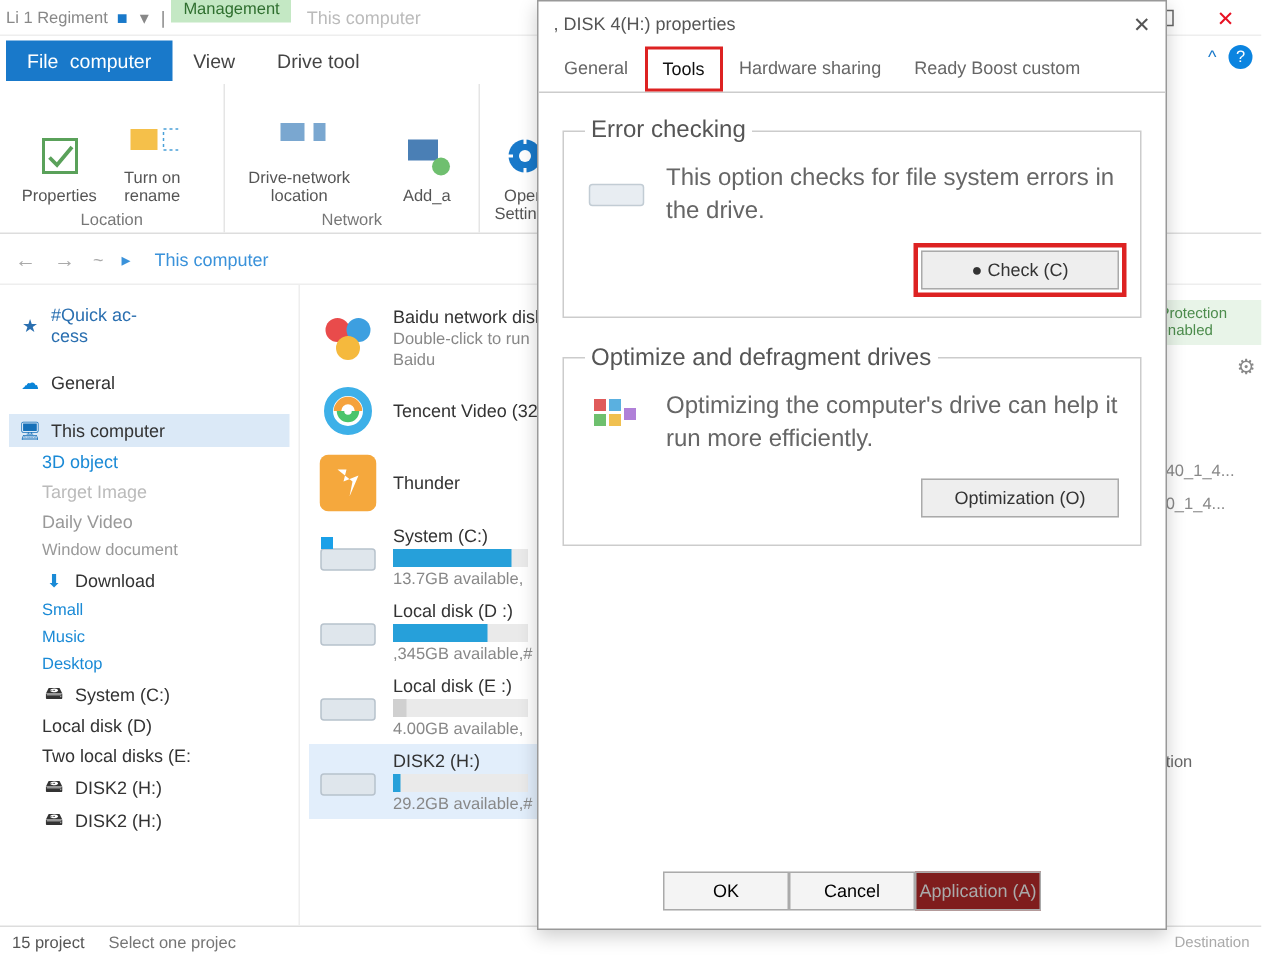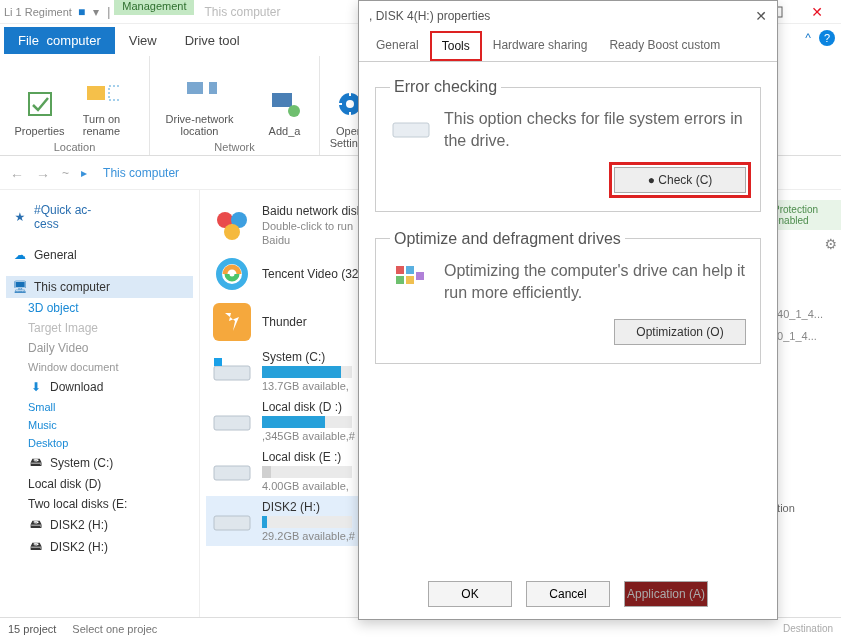--- a/index.html
+++ b/index.html
@@ -72,21 +72,21 @@
 .dlg-tab { padding:6px 10px; font-size:12px; color:#666; border:1px solid transparent; border-bottom:none;}
 .dlg-tab.active { border:2px solid #d22; color:#111;}
 .dlg-body { padding:16px;}
 .fieldset { border:1px solid #ccc; padding:12px 14px 18px; margin-bottom:18px; position:relative;}
 .fieldset legend { font-size:16px; color:#555; padding:0 4px;}
 .fs-row { display:flex; gap:12px; align-items:flex-start;}
 .fs-icon { width:42px; height:42px; display:flex; align-items:center; justify-content:center;}
 .fs-text { font-size:16px; color:#666; line-height:1.4; flex:1;}
 .fs-btn { margin-top:14px; margin-left:auto; width:132px; height:26px; background:#eee; border:1px solid #aaa; display:flex; align-items:center; justify-content:center; font-size:12px; color:#333;}
 .fs-btn.red-outline { outline:3px solid #d22; outline-offset:2px;}
-.dlg-buttons { position:absolute; bottom:12px; left:0; right:0; display:flex; gap:14px; justify-content:center;}
+.dlg-buttons { position:absolute; bottom:12px; left:0; right:0; display:flex; justify-content:center;}
 .dlg-btn { width:84px; height:26px; border:1px solid #aaa; background:#f4f4f4; display:flex; align-items:center; justify-content:center; font-size:12px;}
 .dlg-btn.disabled { color:#aaa; background:#7f1d1d;}
 
 
 .top-right { position:absolute; top:30px; right:6px; display:flex; gap:8px; align-items:center;}
 .help-icon { width:16px; height:16px; border-radius:50%; background:#0b84e0; color:#fff; font-size:11px; display:flex; align-items:center; justify-content:center;}
 
 .gear-icon { color:#888; font-size:14px;}
 .rightcol .chip{background:#e8f4e8;color:#4c8c4c;font-size:10px;padding:4px 2px;text-align:left;line-height:1.1;}
 </style>

